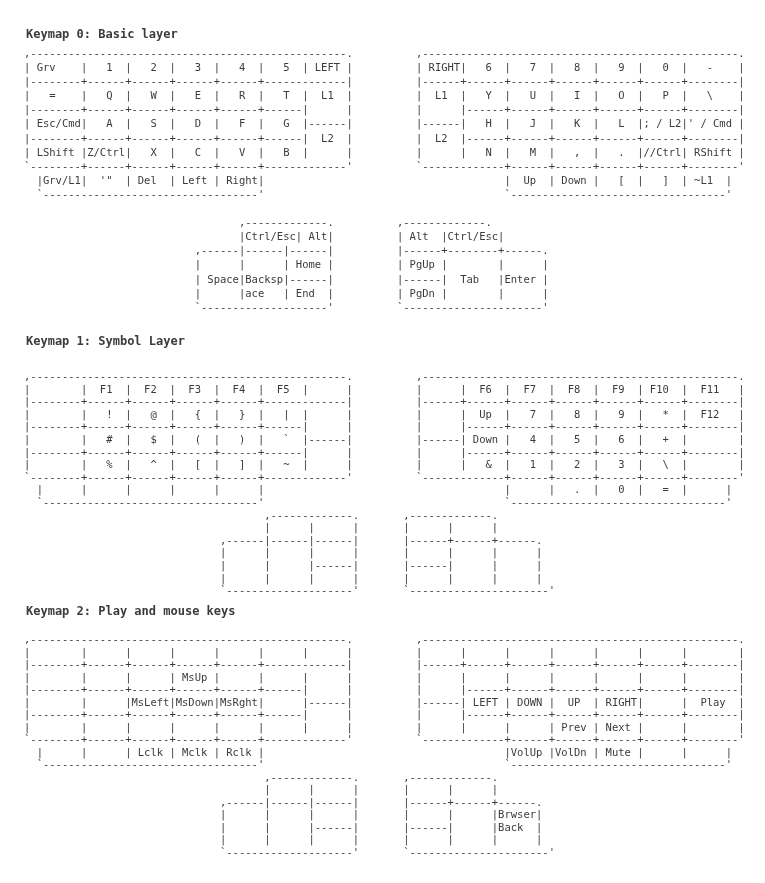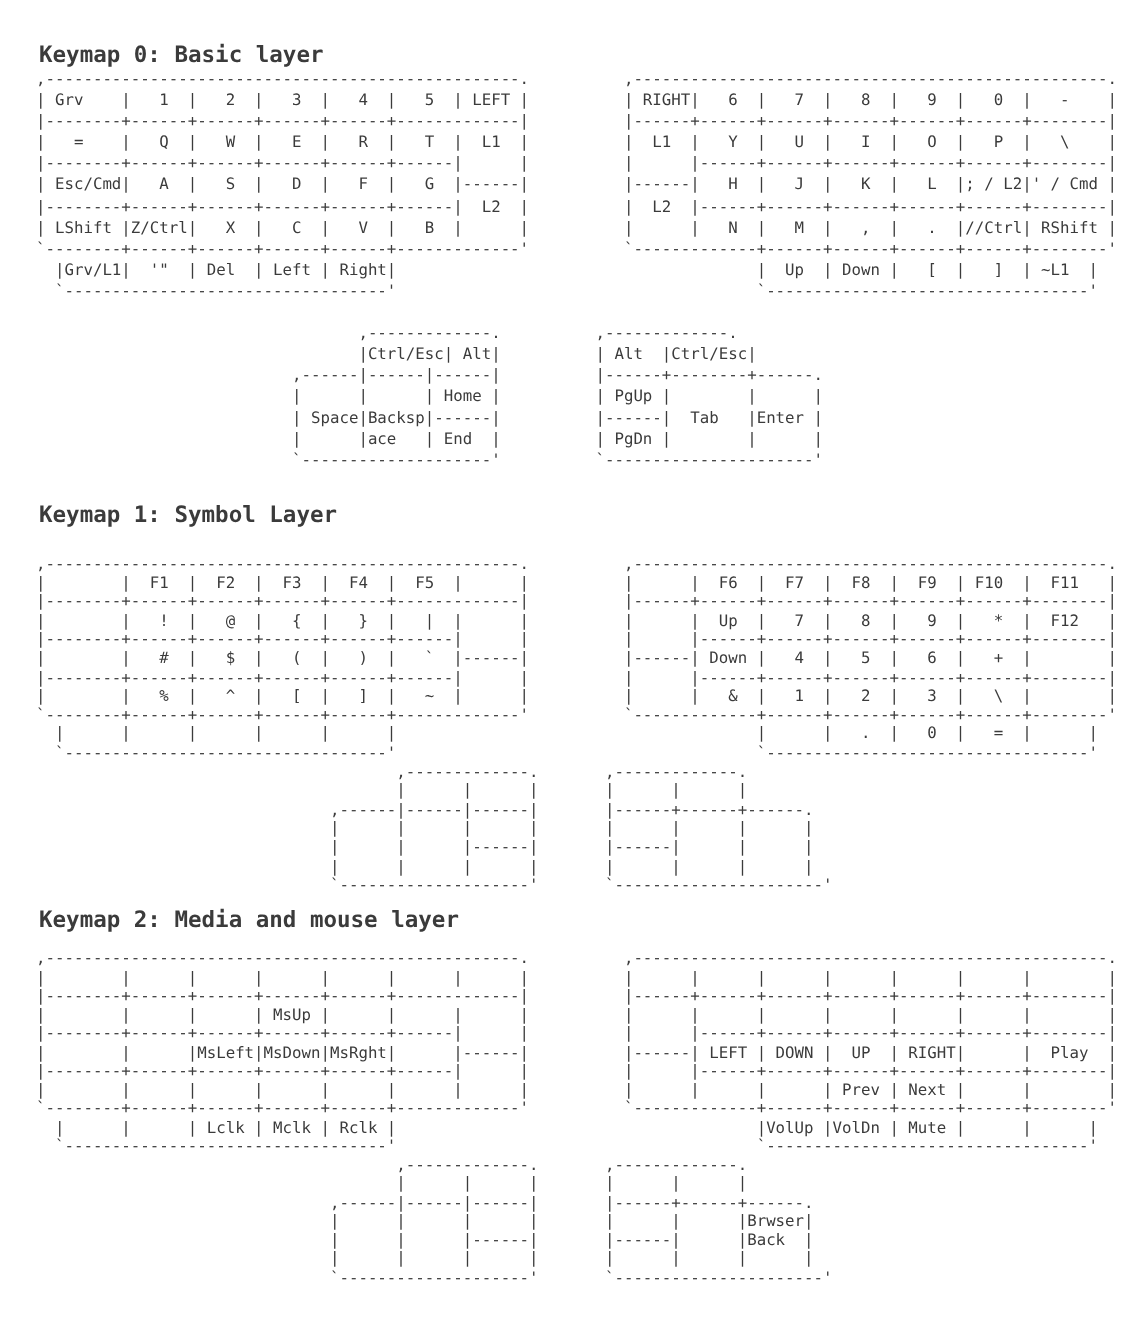--- a/index.html
+++ b/index.html
@@ -7,21 +7,21 @@
     width: 765px; height: 883px;
     background: #ffffff;
     position: relative;
     font-family: "DejaVu Sans Mono", "Liberation Mono", monospace;
     color: #3b3b3b;
     -webkit-font-smoothing: antialiased;
   }
   .title {
     position: absolute;
     left: 26px;
-    font-size: 15px;
+    font-size: 12px;
     font-weight: bold;
     white-space: pre;
   }
   pre.art {
     position: absolute;
     left: 24px;
     margin: 0;
     font-family: inherit;
     font-size: 10.5px;
     white-space: pre;
@@ -71,21 +71,21 @@
   |      |      |      |      |      |                                      |      |   .  |   0  |   =  |      |
   `----------------------------------'                                      `----------------------------------'
                                       ,-------------.       ,-------------.
                                       |      |      |       |      |      |
                                ,------|------|------|       |------+------+------.
                                |      |      |      |       |      |      |      |
                                |      |      |------|       |------|      |      |
                                |      |      |      |       |      |      |      |
                                `--------------------'       `----------------------'</pre>
 
-<div class="title t2">Keymap 2: Media and mouse layer</div>
+<div class="title t2">Keymap 2: Play and mouse keys</div>
 <pre class="art a2">,--------------------------------------------------.          ,--------------------------------------------------.
 |        |      |      |      |      |      |      |          |      |      |      |      |      |      |        |
 |--------+------+------+------+------+-------------|          |------+------+------+------+------+------+--------|
 |        |      |      | MsUp |      |      |      |          |      |      |      |      |      |      |        |
 |--------+------+------+------+------+------|      |          |      |------+------+------+------+------+--------|
 |        |      |MsLeft|MsDown|MsRght|      |------|          |------| LEFT | DOWN |  UP  | RIGHT|      |  Play  |
 |--------+------+------+------+------+------|      |          |      |------+------+------+------+------+--------|
 |        |      |      |      |      |      |      |          |      |      |      | Prev | Next |      |        |
 `--------+------+------+------+------+-------------'          `-------------+------+------+------+------+--------'
   |      |      | Lclk | Mclk | Rclk |                                      |VolUp |VolDn | Mute |      |      |

